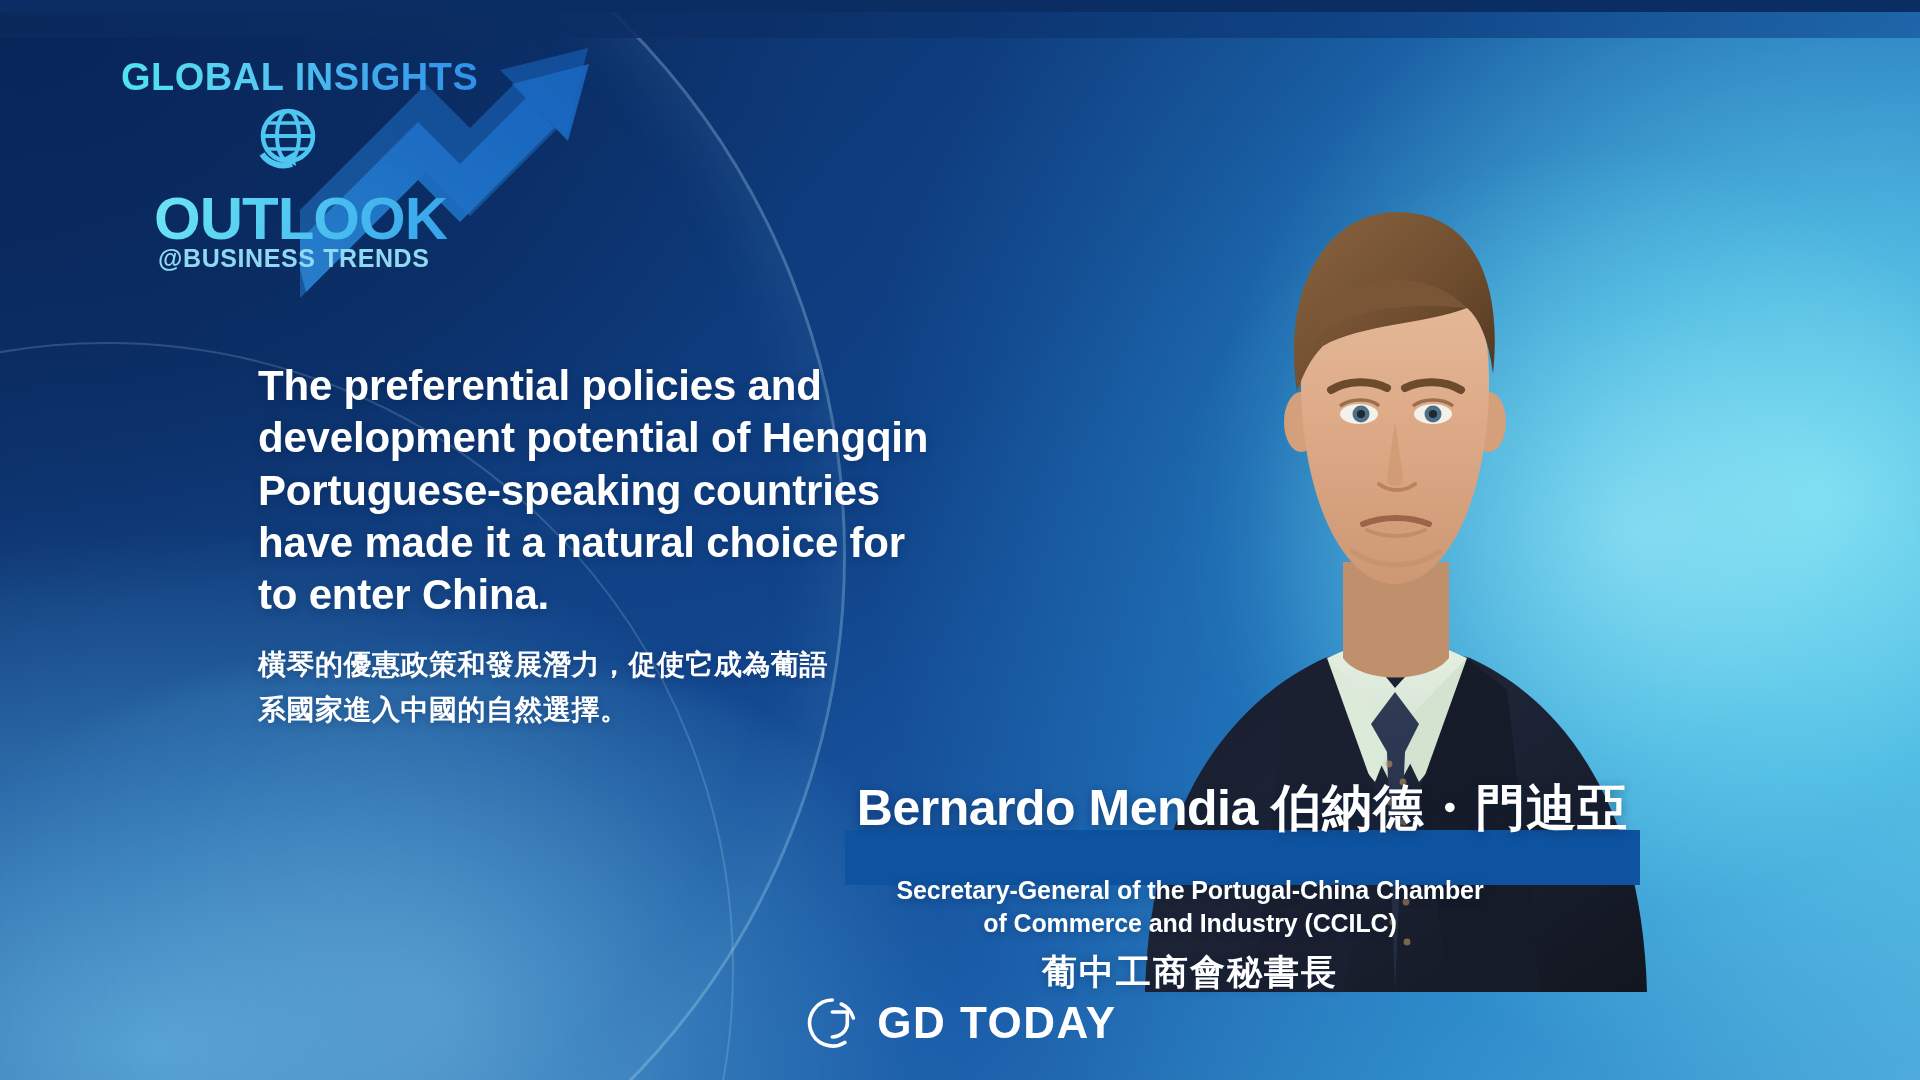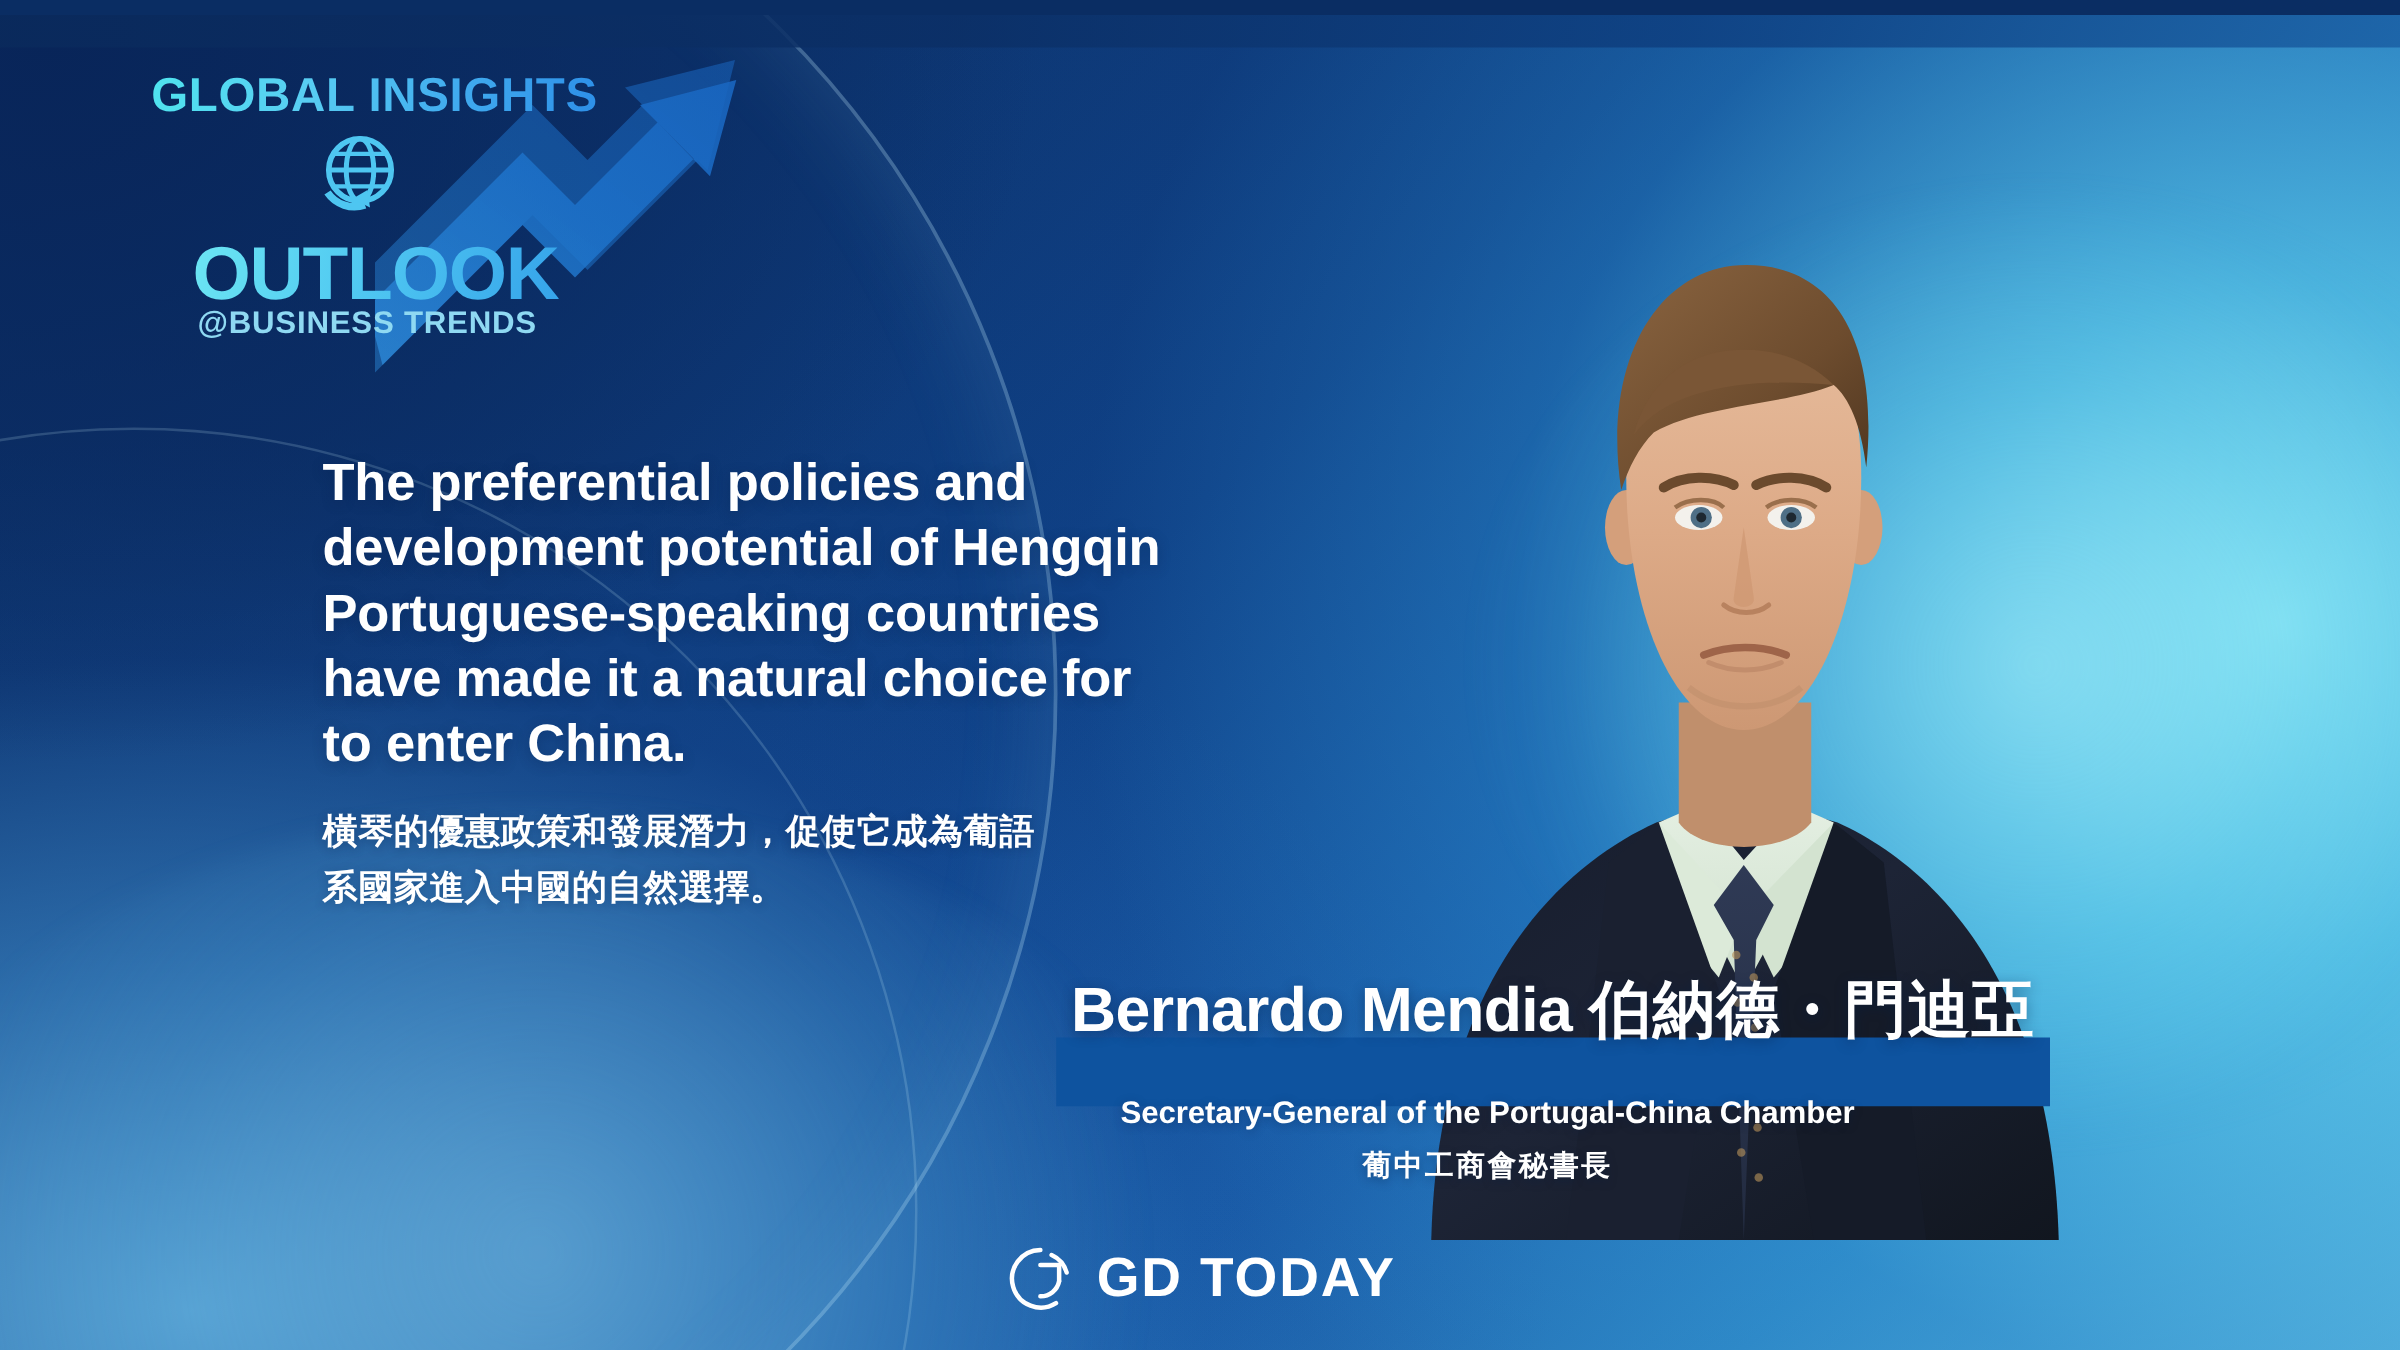--- a/index.html
+++ b/index.html
@@ -245,21 +245,21 @@
     font-size: 25px;
     line-height: 1.30;
     font-weight: 700;
     color: #ffffff;
     letter-spacing: -0.1px;
     text-shadow: 0 2px 8px rgba(5,30,70,0.35);
   }
   .role-en .rl { display: block; white-space: nowrap; }
   .role-zh {
     margin-top: 10px;
-    font-size: 23px;
+    font-size: 35px;
     font-weight: 800;
     color: #ffffff;
     letter-spacing: 2px;
     text-shadow: 0 2px 8px rgba(5,30,70,0.35);
   }
 
   
   .gd-logo {
     position: absolute;
     left: 50%;
@@ -422,20 +422,21 @@
 
   <div class="name-banner"></div>
   <div class="name-text">
     <span>Bernardo Mendia</span>
     <span class="zh">伯納德・門迪亞</span>
   </div>
 
   <div class="role-block">
     <div class="role-en">
       <span class="rl">Secretary-General of the Portugal-China Chamber</span>
+      <span class="rl">of Commerce and Industry (CCILC)</span>
     </div>
     <div class="role-zh">葡中工商會秘書長</div>
   </div>
 
   <div class="gd-logo">
     <div class="gd-mark">
       <svg viewBox="0 0 58 58" width="58" height="58" aria-hidden="true">
         <path d="M29 6 A23 23 0 1 0 41.5 48.5" fill="none" stroke="#ffffff" stroke-width="3.6" stroke-linecap="round"></path>
         <path d="M29 18 L44 18 L44 31" fill="none" stroke="#ffffff" stroke-width="3.6" stroke-linecap="round" stroke-linejoin="round"></path>
         <path d="M44 31 A15 15 0 0 1 29 43" fill="none" stroke="#ffffff" stroke-width="3.6" stroke-linecap="round"></path>

